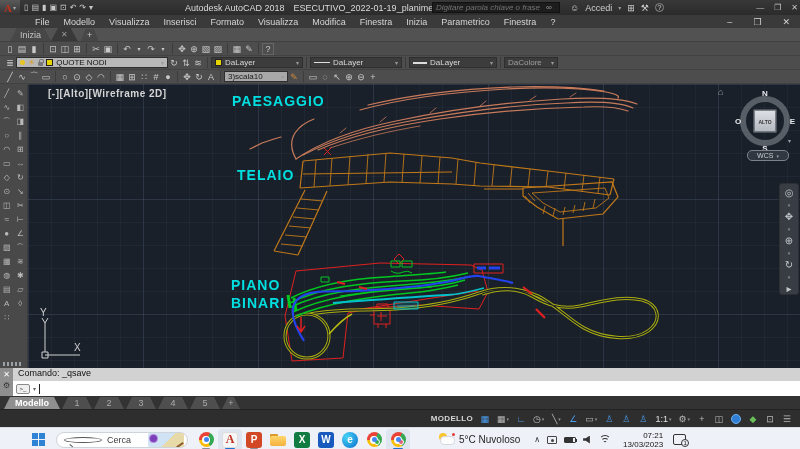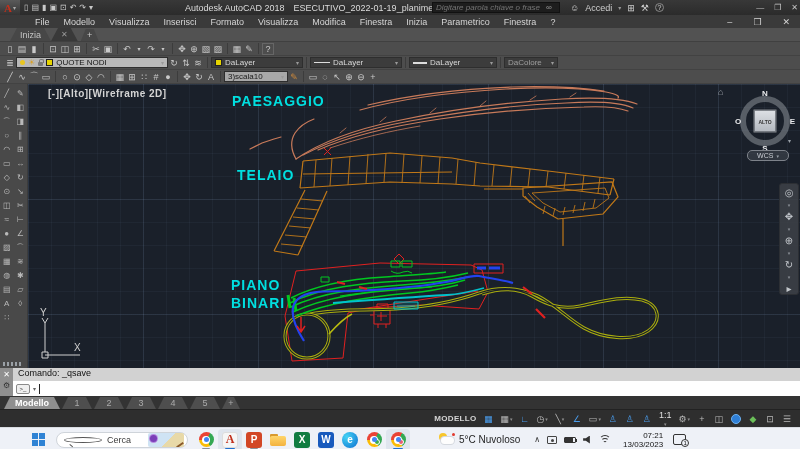--- a/index.html
+++ b/index.html
@@ -537,21 +537,21 @@
     <span class="sc b">▦</span>
     <span class="sc">▦<span class="dd">▾</span></span>
     <span class="sc b">∟</span>
     <span class="sc">◷<span class="dd">▾</span></span>
     <span class="sc">╲<span class="dd">▾</span></span>
     <span class="sc b">∠</span>
     <span class="sc">▭<span class="dd">▾</span></span>
     <span class="sc b">♙</span>
     <span class="sc b">♙</span>
     <span class="sc b">♙</span>
-    <span class="sc" style="color:#e0e0e0;flex-direction:column;">
+    <span class="sc" style="color:#e0e0e0;">
         <span>1:1</span>
         <span class="dd">▾</span>
       </span>
     <span class="sc">⚙<span class="dd">▾</span></span>
     <span class="sc">+</span>
     <span class="sc">◫</span>
     <span class="sc">
         <span class="hwcirc"></span>
       </span>
     <span class="sc" style="color:#6bbf59;">◆</span>

